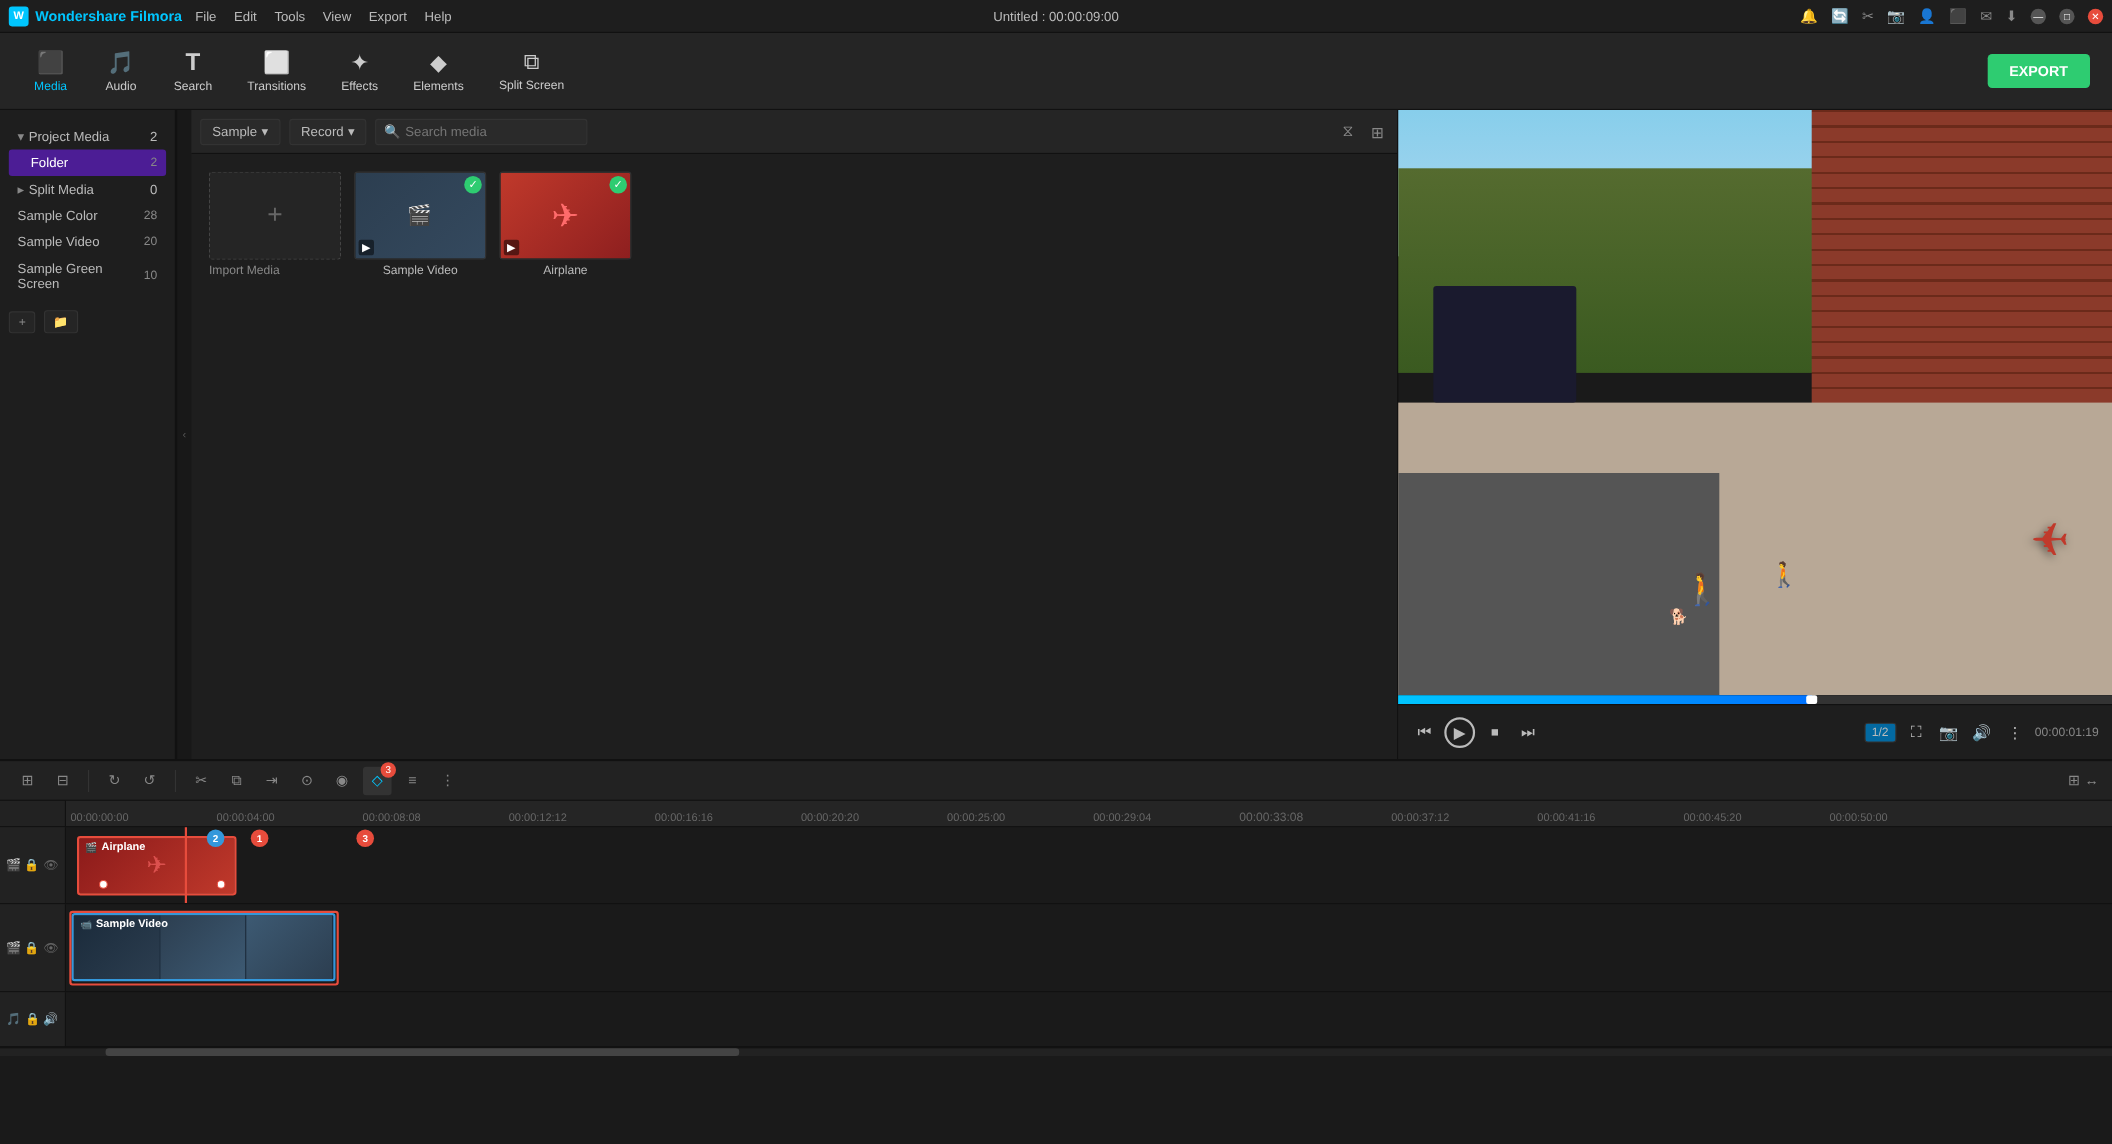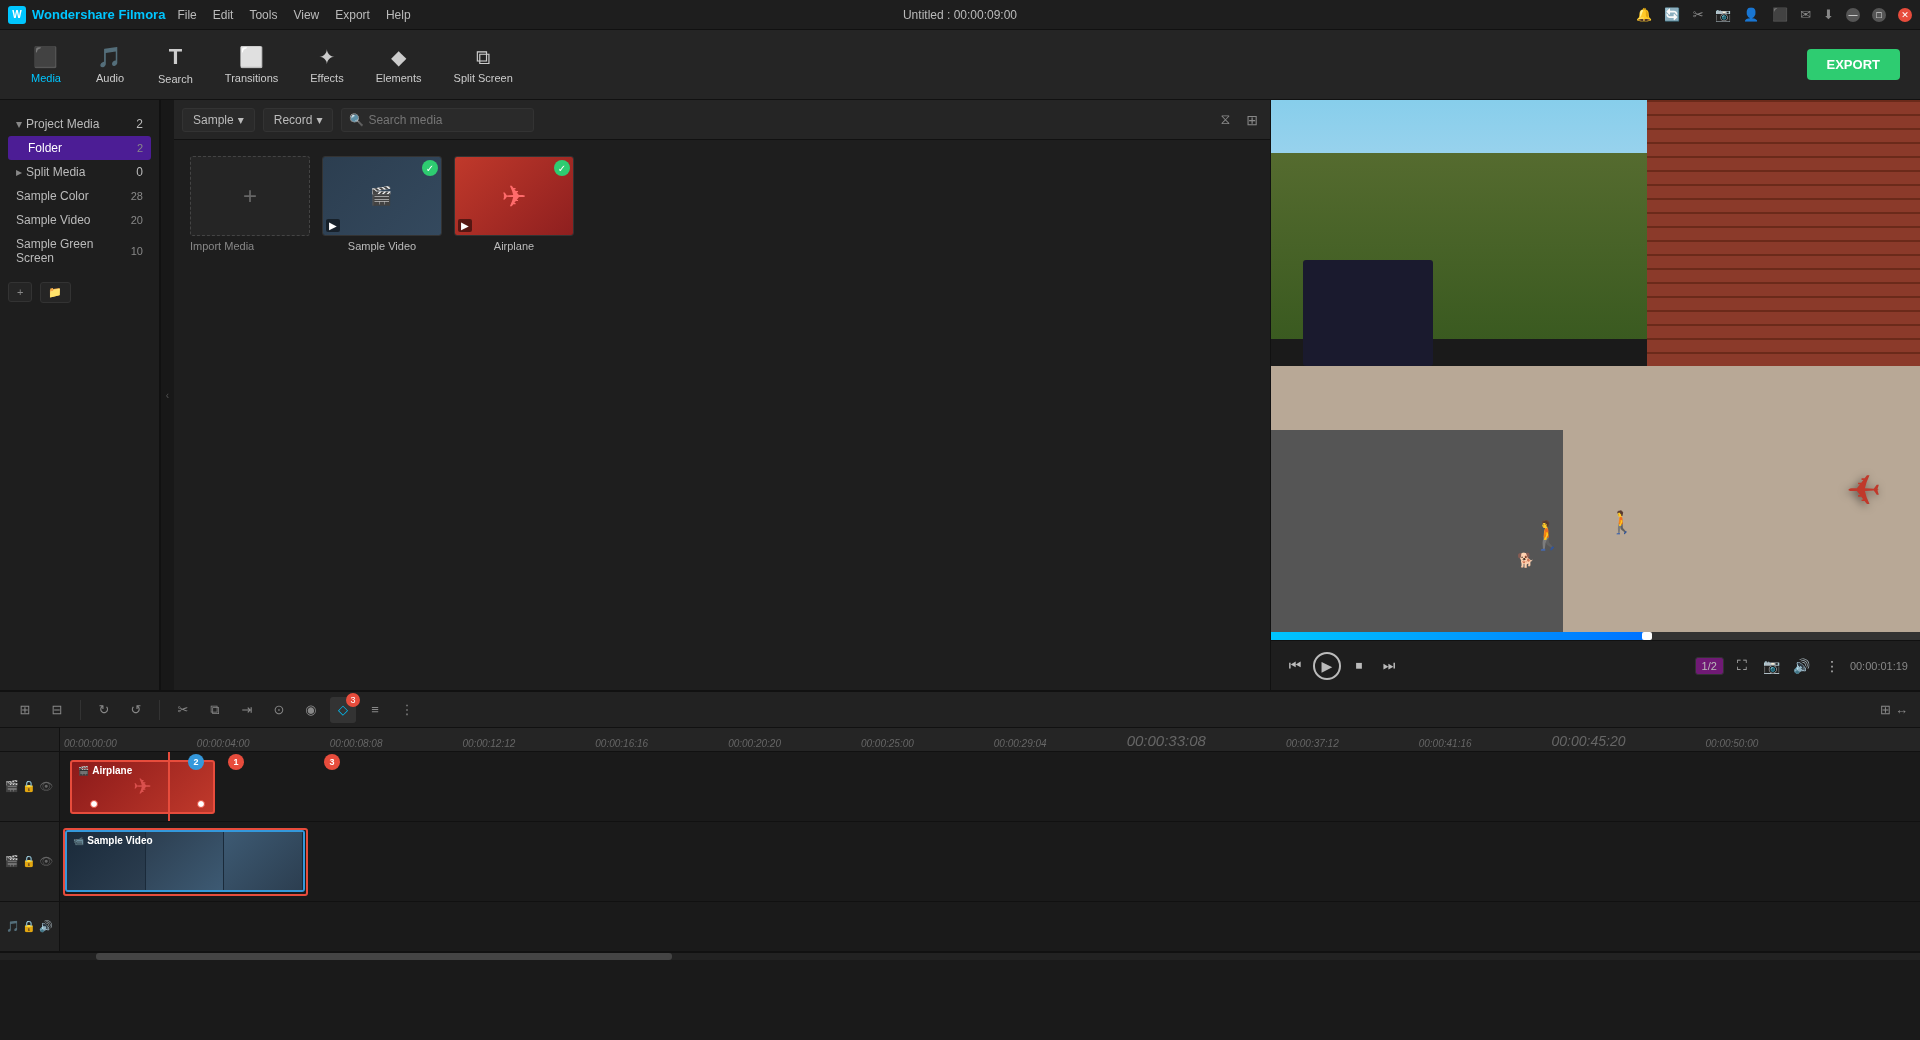--- a/index.html
+++ b/index.html
@@ -337,21 +337,21 @@
       width: 28px; height: 28px;
       border: 2px solid #bbb;
       border-radius: 50%;
     }
     .preview-right-controls {
       display: flex;
       gap: 6px;
       align-items: center;
     }
     .preview-quality {
-      background: #701a75;
+      background: #0369a1;
       border: 1px solid #333;
       color: #bbb;
       padding: 2px 6px;
       font-size: 11px;
       border-radius: 3px;
       cursor: pointer;
     }
 
     
     #timeline-area {
@@ -404,21 +404,20 @@
     #timeline-ruler {
       height: 24px;
       background: #252525;
       border-bottom: 1px solid #111;
       display: flex;
       align-items: flex-end;
       padding-bottom: 2px;
       padding-left: 60px;
       position: relative;
       overflow: hidden;
-      font-style: italic;
     }
     .ruler-mark {
       flex-shrink: 0;
       color: #666;
       font-size: 10px;
       padding-right: 80px;
     }
     .track-row {
       display: flex;
       height: 70px;
@@ -797,24 +796,24 @@
         <div class="tl-ruler-corner"></div>
         <div id="timeline-ruler" style="flex:1;display:flex;align-items:flex-end;padding:0 0 2px 0;background:#252525;height:24px;overflow:hidden;position:relative;">
           <span class="ruler-mark" style="min-width:110px;padding-left:4px;font-size:10px;color:#666;">00:00:00:00</span>
           <span class="ruler-mark" style="min-width:110px;font-size:10px;color:#666;">00:00:04:00</span>
           <span class="ruler-mark" style="min-width:110px;font-size:10px;color:#666;">00:00:08:08</span>
           <span class="ruler-mark" style="min-width:110px;font-size:10px;color:#666;">00:00:12:12</span>
           <span class="ruler-mark" style="min-width:110px;font-size:10px;color:#666;">00:00:16:16</span>
           <span class="ruler-mark" style="min-width:110px;font-size:10px;color:#666;">00:00:20:20</span>
           <span class="ruler-mark" style="min-width:110px;font-size:10px;color:#666;">00:00:25:00</span>
           <span class="ruler-mark" style="min-width:110px;font-size:10px;color:#666;">00:00:29:04</span>
-          <span class="ruler-mark" style="min-width:110px;font-size:15px;color:#666;">00:00:33:08</span>
+          <span class="ruler-mark" style="min-width:110px;font-size:11px;color:#666;">00:00:33:08</span>
           <span class="ruler-mark" style="min-width:110px;font-size:10px;color:#666;">00:00:37:12</span>
           <span class="ruler-mark" style="min-width:110px;font-size:10px;color:#666;">00:00:41:16</span>
-          <span class="ruler-mark" style="min-width:110px;font-size:14px;color:#666;">00:00:45:20</span>
+          <span class="ruler-mark" style="min-width:110px;font-size:10px;color:#666;">00:00:45:20</span>
           <span class="ruler-mark" style="min-width:110px;font-size:10px;color:#666;">00:00:50:00</span>
         </div>
       </div>
 
       <div style="position:relative;height:0;display:flex;">
         <div style="width:60px;flex-shrink:0;"></div>
         <div style="flex:1;position:relative;height:20px;">
           <div class="marker-badge" style="background:#e74c3c;left:264px;top:2px;">3</div>
           <div class="marker-badge" style="background:#3498db;left:128px;top:2px;">2</div>
           <div class="marker-badge" style="background:#e74c3c;left:168px;top:2px;">1</div>

